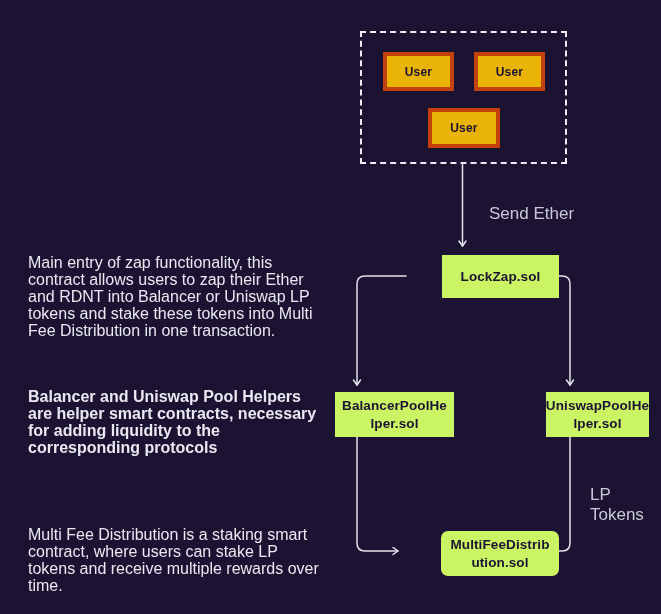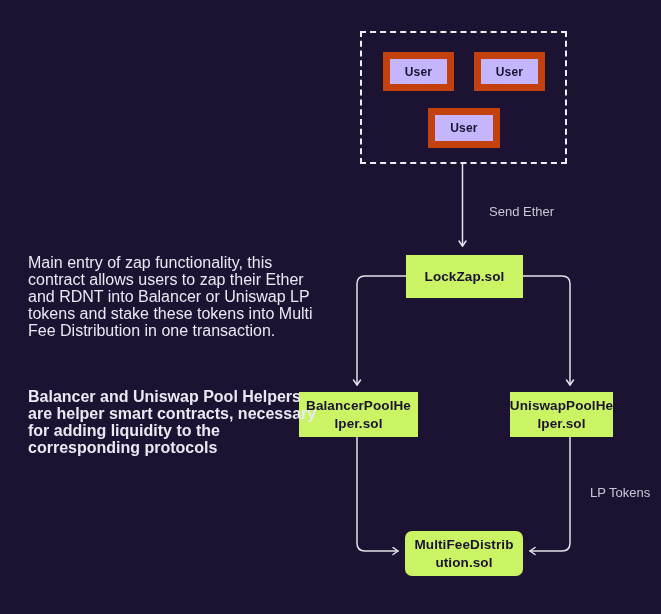--- a/index.html
+++ b/index.html
@@ -35,57 +35,58 @@
     position: absolute;
     display: flex;
     align-items: center;
     justify-content: center;
     text-align: center;
     font-weight: bold;
     color: #1c1333;
     box-sizing: border-box;
   }
   .user-box {
-    background: #c4b5fd;
-    border: 7px solid #c2410c;
+    background: #eab308;
+    border: 4px solid #c2410c;
     font-size: 12px;
     letter-spacing: 0.2px;
   }
   .user-1 { left: 21px; top: 19px; width: 71px; height: 39px; }
   .user-2 { left: 112px; top: 19px; width: 71px; height: 39px; }
   .user-3 { left: 66px; top: 75px; width: 72px; height: 40px; }
   .contract {
     background: #cbf464;
     font-size: 13.5px;
     line-height: 1.3;
     white-space: pre-line;
     letter-spacing: 0.1px;
+    margin-left: 36px;
   }
   .lockzap  { left: 406px; top: 255px; width: 117px; height: 43px; }
   .balancer { left: 299px; top: 392px; width: 119px; height: 45px; }
   .uniswap  { left: 510px; top: 392px; width: 103px; height: 45px; }
   .multifee { left: 405px; top: 531px; width: 118px; height: 45px; border-radius: 7px; }
   .annotation {
     position: absolute;
     left: 28px;
     width: 292px;
     color: #eae8f1;
     font-size: 16px;
     line-height: 17px;
   }
   .annotation-1 { top: 254px; }
   .annotation-2 { top: 388px; font-weight: bold; }
   .annotation-3 { top: 526px; }
   .edge-label {
     position: absolute;
     color: #cac8d6;
-    font-size: 13px;
+    font-size: 17px;
   }
   .send-ether { left: 489px; top: 204px; }
-  .lp-tokens  { left: 590px; top: 485px; text-align: center; }
+  .lp-tokens  { left: 590px; top: 485px; }
 </style>
 </head>
 <body>
 
 <div class="canvas">
 
   <svg class="connectors" viewBox="0 0 661 614" xmlns="http://www.w3.org/2000/svg">
     <defs>
       <marker id="arrow" markerWidth="10" markerHeight="10" refX="6" refY="4.5" orient="auto" markerUnits="userSpaceOnUse">
         <path d="M1 1 L6 4.5 L1 8" fill="none" stroke="#e4e3ec" stroke-width="1.5" stroke-linecap="round" stroke-linejoin="round"></path>
@@ -132,14 +133,15 @@
 
   <div class="node contract multifee">
     <span>MultiFeeDistrib
 ution.sol</span>
   </div>
 
   <div class="annotation annotation-1">Main entry of zap functionality, this contract allows users to zap their Ether and RDNT into Balancer or Uniswap LP tokens and stake these tokens into Multi Fee Distribution in one transaction.</div>
 
   <div class="annotation annotation-2">Balancer and Uniswap Pool Helpers are helper smart contracts, necessary for adding liquidity to the corresponding protocols</div>
 
+  <div class="annotation annotation-3">Multi Fee Distribution is a staking smart contract, where users can stake LP tokens and receive multiple rewards over time.</div>
 
 </div>
 
 </body></html>

